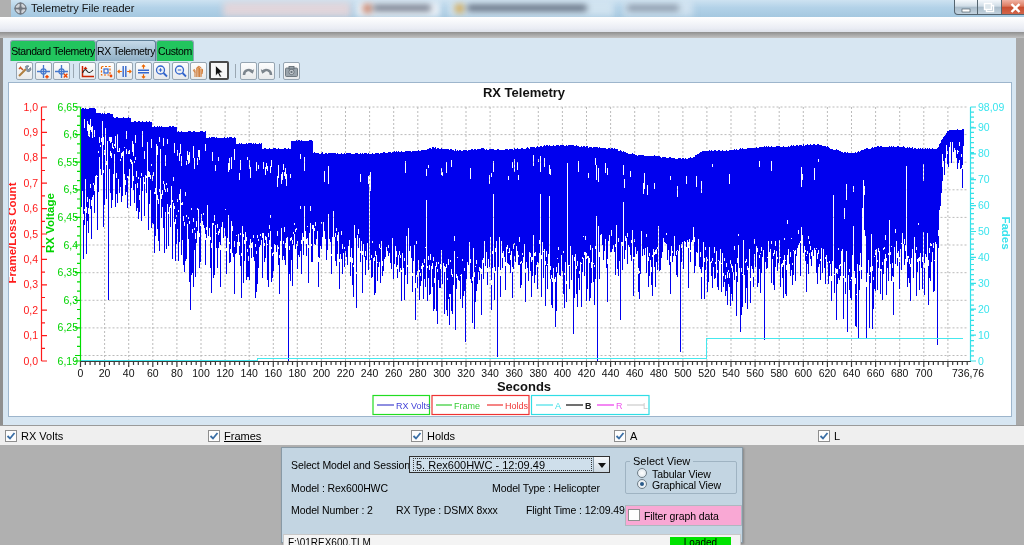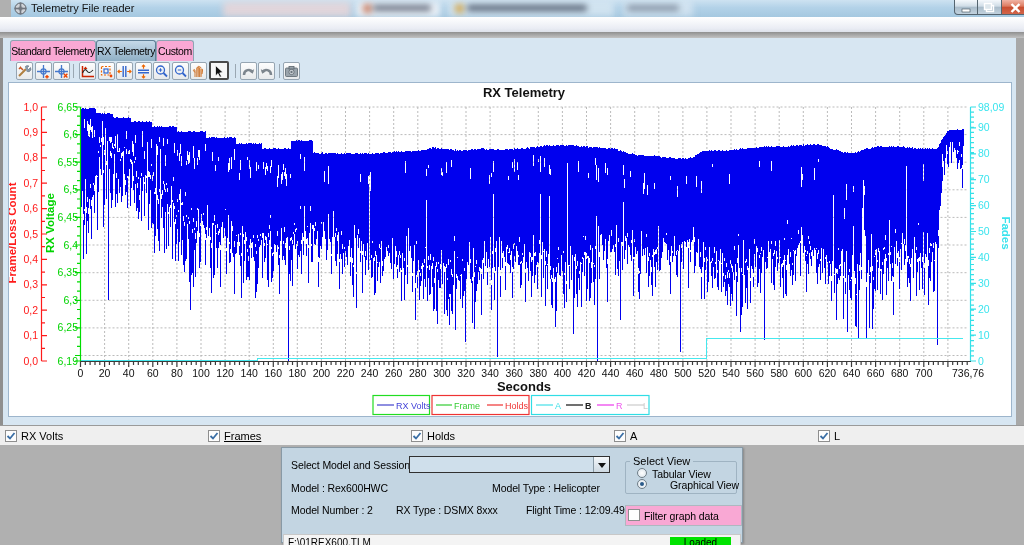--- a/index.html
+++ b/index.html
@@ -19,21 +19,21 @@
   background:linear-gradient(#f0b3a4 0%, #dd7a5f 45%, #c94d2f 50%, #d2654a 100%); }
 #menubar { position:absolute; left:0; top:17px; width:1024px; height:15px;
   background:linear-gradient(#ffffff, #eaedf4 75%, #dde1ea 100%); font-size:11px; color:#000; }
 #menubar span { position:absolute; top:1px;margin-top:47px; }
 #graystrip { position:absolute; left:0; top:32px; width:1024px; height:6px;
   background:linear-gradient(#8f8f8f, #c2c2c2); }
 #mainarea { position:absolute; left:0; top:38px; width:1024px; height:387px; background:#d7e6f2; }
 #mainarea .edgeL { position:absolute; left:0; top:0; width:3px; height:387px; background:#8f8f8f; }
 #mainarea .edgeR { position:absolute; right:0; top:0; width:8px; height:387px; background:#a8a8a8; }
 .tab { position:absolute; top:2px; height:21px; border:1px solid #8ea4b4; border-bottom:none;
-  border-radius:3px 3px 0 0; background:#f9a8d4; font-size:10.5px; letter-spacing:-0.4px; color:#000;
+  border-radius:3px 3px 0 0; background:#22c55e; font-size:10.5px; letter-spacing:-0.4px; color:#000;
   text-align:center; line-height:20px; white-space:nowrap; overflow:hidden; }
 #tab1 { left:10px; width:86px; }
 #tab2 { left:96px; width:60px; background:linear-gradient(#c5d9e8, #8fafc5); border-color:#5f7f96; }
 #tab3 { left:156px; width:38px; }
 #toolbar { position:absolute; left:0; top:23px; width:1024px; height:22px; }
 .tbtn { position:absolute; top:1px; width:17px; height:18px; border:1px solid #96a5b2;
   background:linear-gradient(#fdfdfd, #e7eaec); border-radius:2px; overflow:hidden; }
 .tbtn svg { position:absolute; left:0px; top:1px; }
 .tbtn.pressed { border:2px solid #4a4a4a; background:#f6f6f6; width:20px; height:19px; top:0; }
 .tsep { position:absolute; top:3px; width:1px; height:14px; background:#9aa7b2; }
@@ -342,28 +342,29 @@
         <svg width="12" height="12" viewBox="0 0 12 12" style="position:absolute;left:-1px;top:-1px;">
           <path d="M2.5 6 L5 8.5 L9.5 3" stroke="#3a6ea5" stroke-width="1.8" fill="none"></path>
         </svg>
       </div>
       <span class="clabel" style="left:834px;">L</span>
   </div>
   <div id="bottom">
     <div id="panel">
       <div class="lbl" style="left:9px;top:11px;">Select Model and Session</div>
       <div id="combo">
+        <div class="ctext">5. Rex600HWC - 12:09.49</div>
         <div class="cbtn"></div>
       </div>
       <div id="groupview"></div>
       <div id="gvlabel">Select View</div>
       <div class="radio" style="left:355px;top:20px;"></div>
       <div class="lbl" style="left:370px;top:20px;">Tabular View</div>
       <div class="radio sel" style="left:355px;top:31px;"></div>
-      <div class="lbl" style="left:388px;top:31px;">Graphical View</div>
+      <div class="lbl" style="left:370px;top:31px;">Graphical View</div>
       <div class="lbl" style="left:9px;top:34px;">Model : Rex600HWC</div>
       <div class="lbl" style="left:210px;top:34px;">Model Type : Helicopter</div>
       <div class="lbl" style="left:9px;top:56px;">Model Number : 2</div>
       <div class="lbl" style="left:114px;top:56px;">RX Type : DSMX 8xxx</div>
       <div class="lbl" style="left:244px;top:56px;">Flight Time : 12:09.49</div>
       <div id="filterbox">
         <div class="cbox" style="left:2px;top:3px;background:#fff;"></div>
         <div class="lbl" style="left:18px;top:4px;">Filter graph data</div>
       </div>
       <div id="statusbar">

